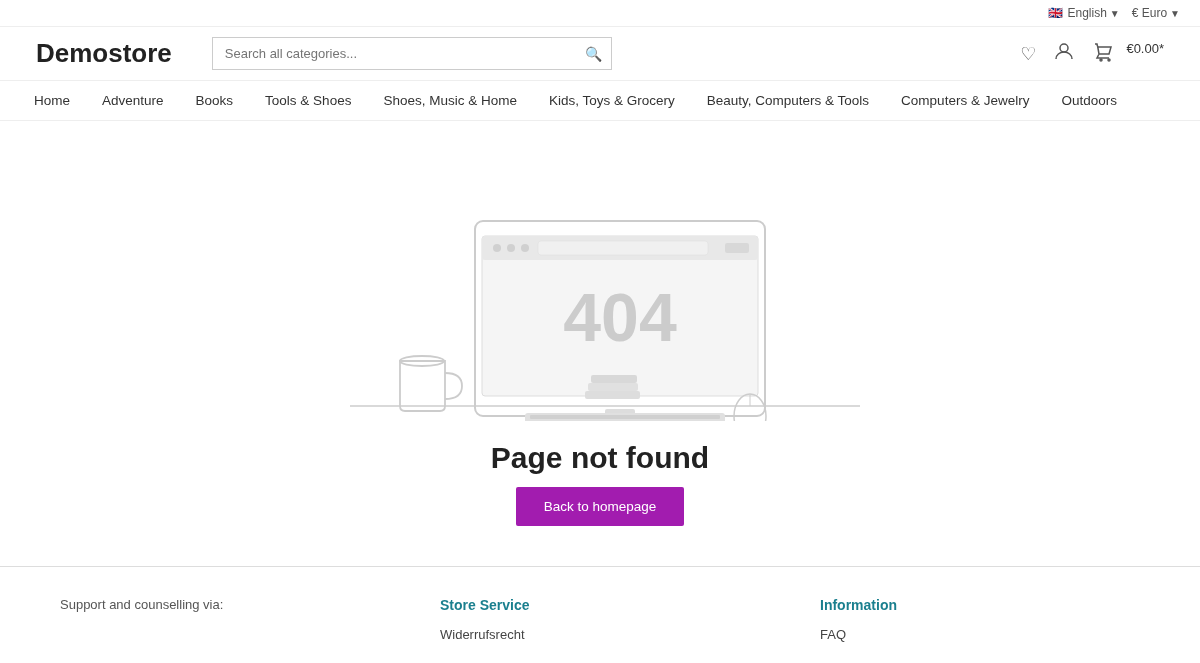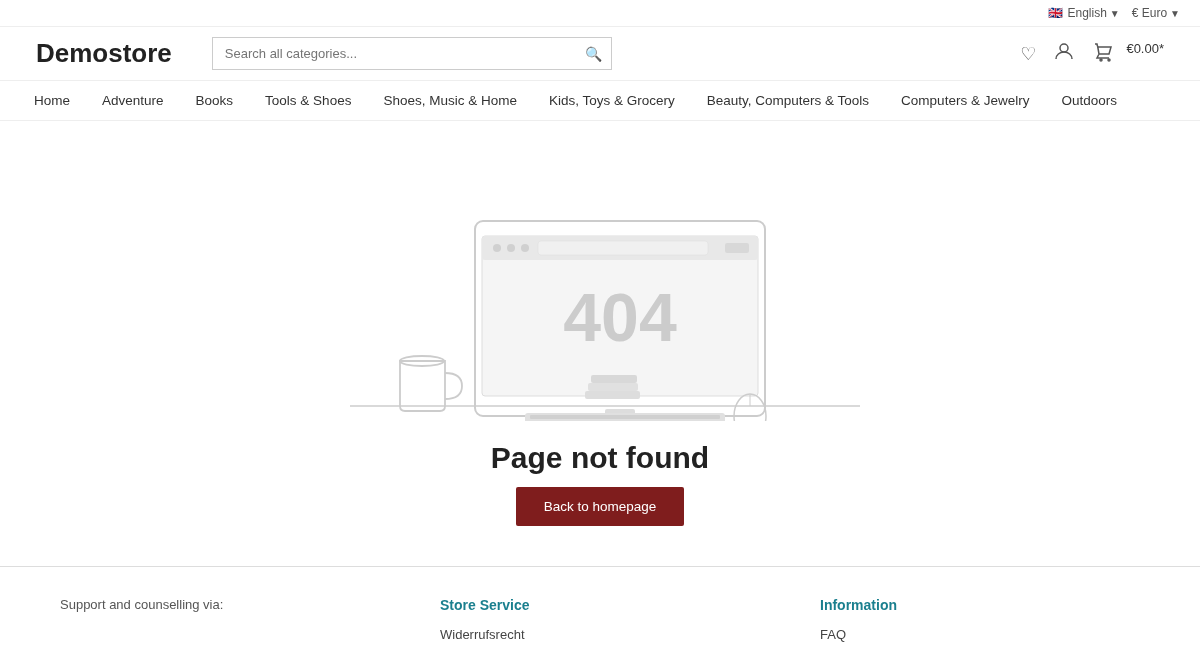--- a/index.html
+++ b/index.html
@@ -123,21 +123,21 @@
       color: #222;
       margin-bottom: 12px;
     }
     .error-desc {
       font-size: 13.5px;
       color: #666;
       margin-bottom: 20px;
       text-align: center;
     }
     .back-btn {
-      background: #7f1d1d;
+      background: #a21caf;
       color: #fff;
       border: none;
       padding: 12px 28px;
       font-size: 13.5px;
       cursor: pointer;
       border-radius: 2px;
     }
 
     
     .footer {

